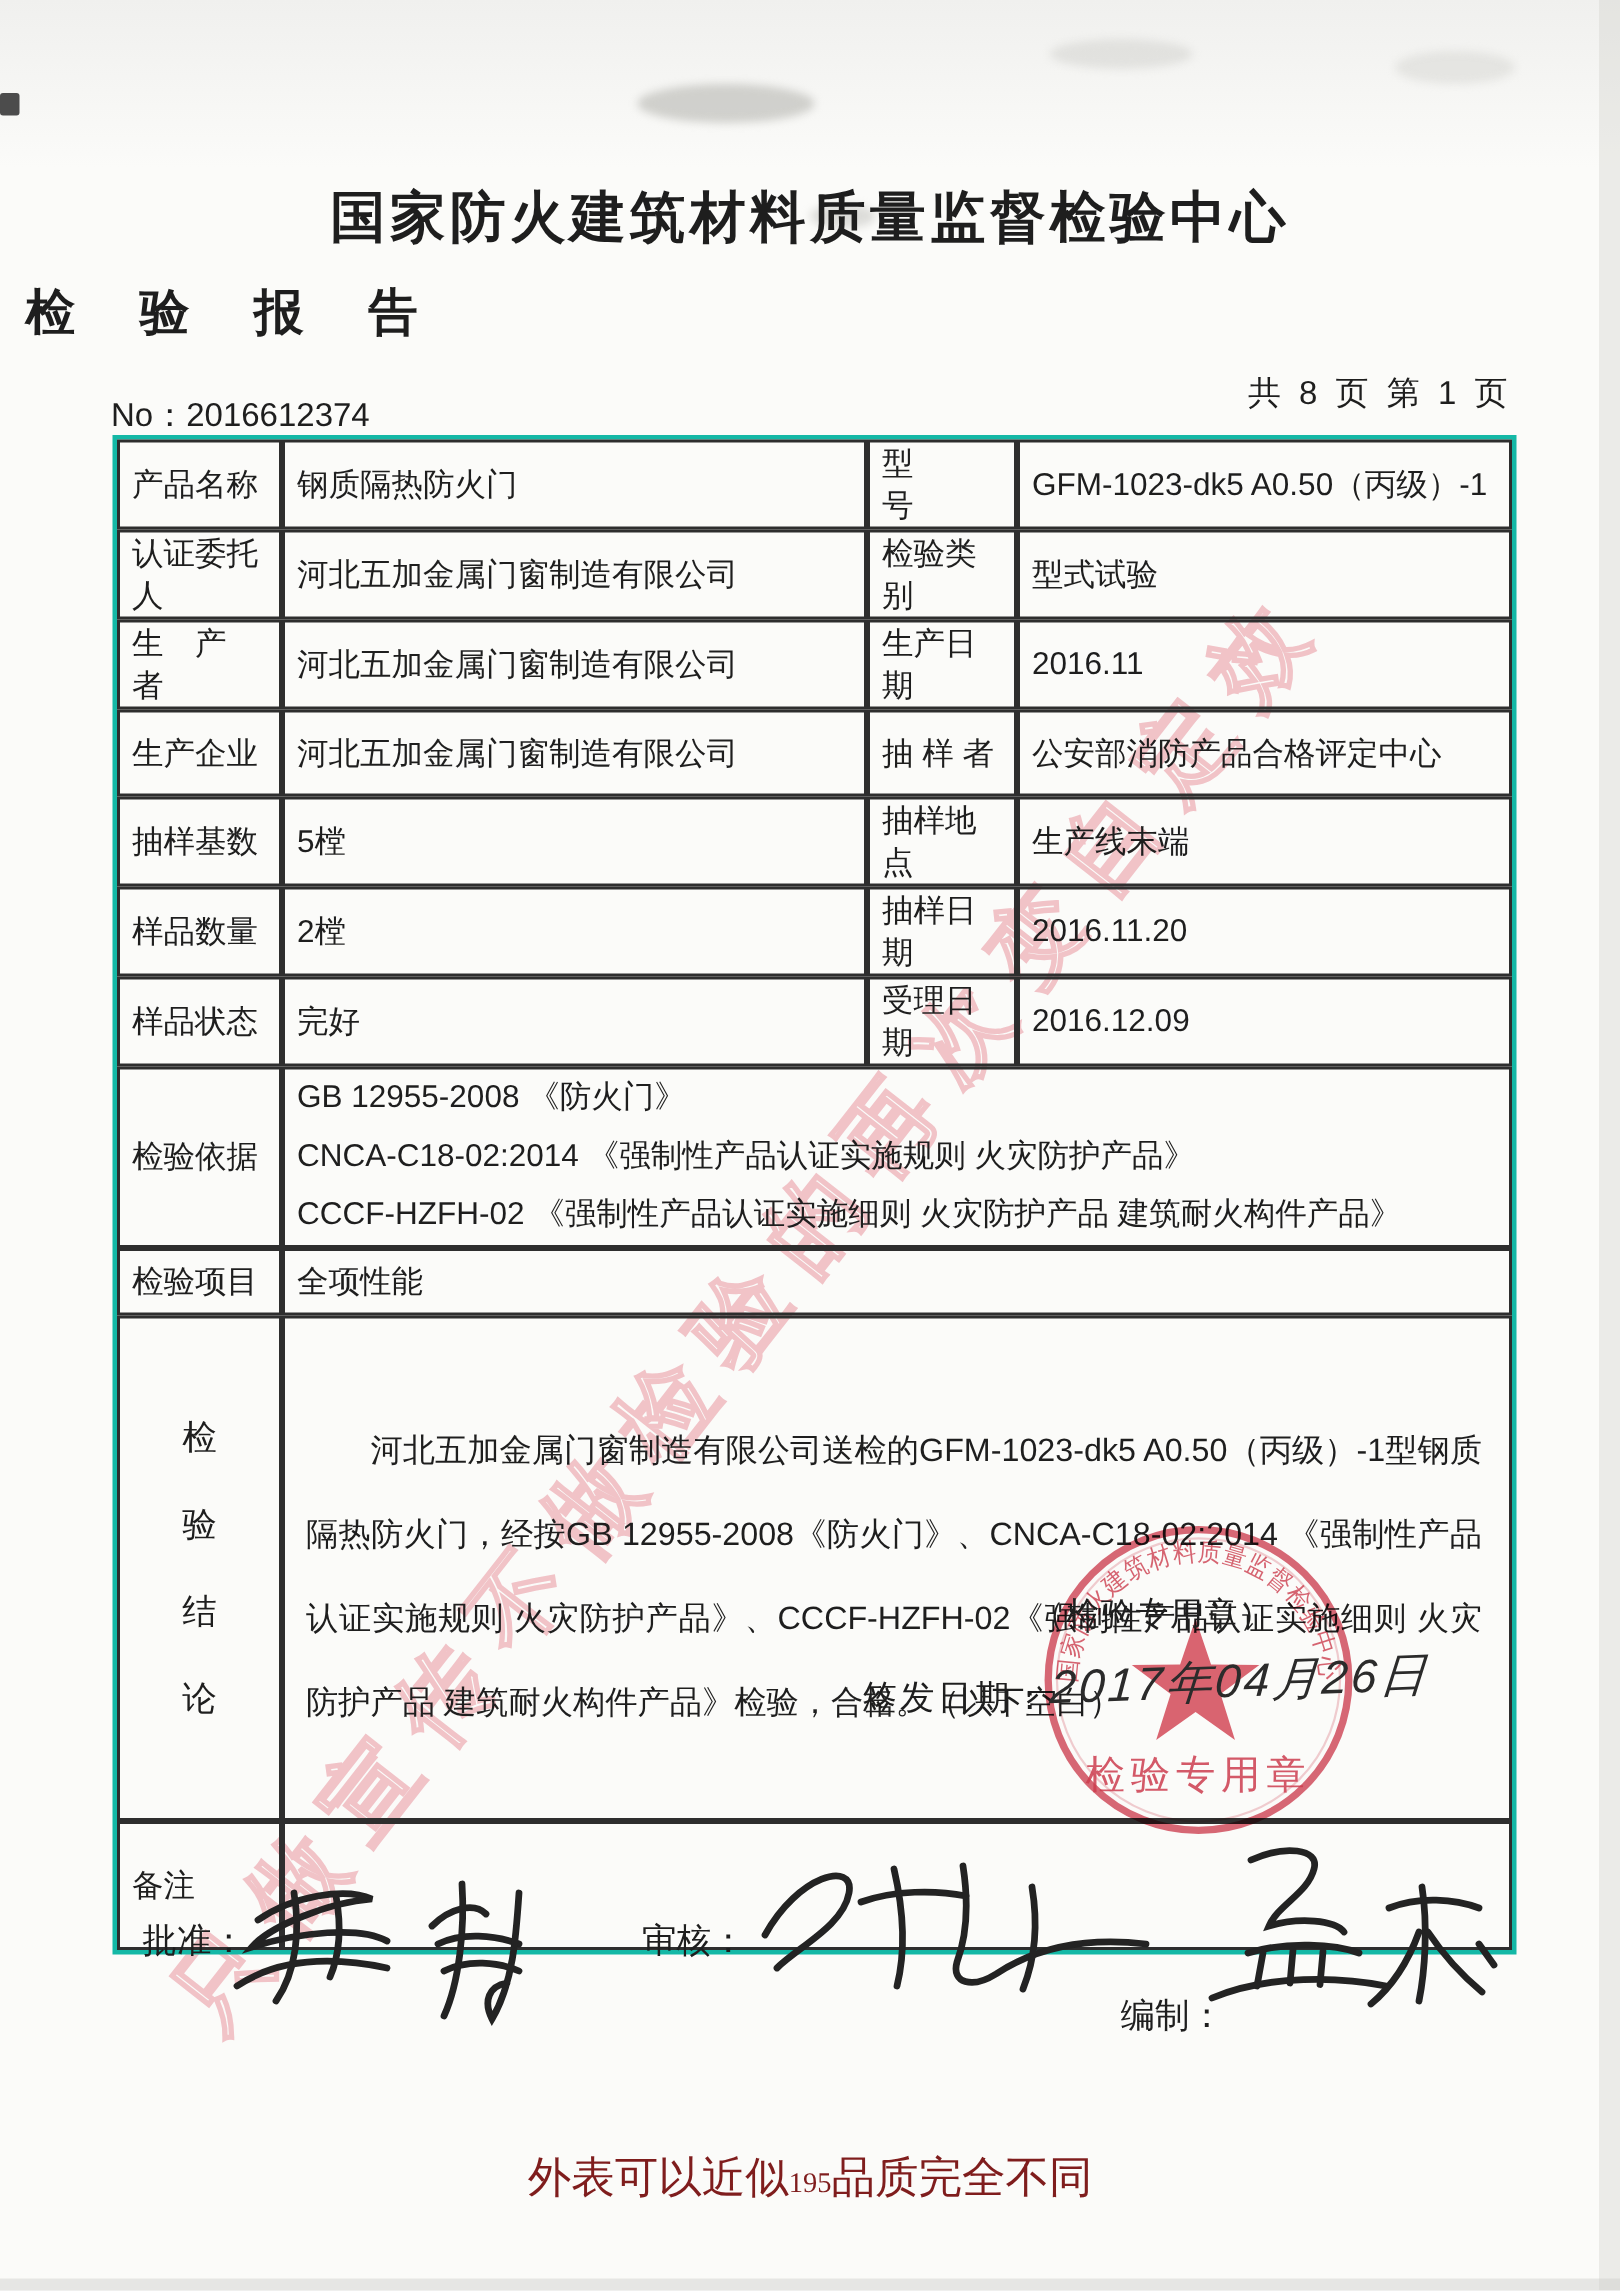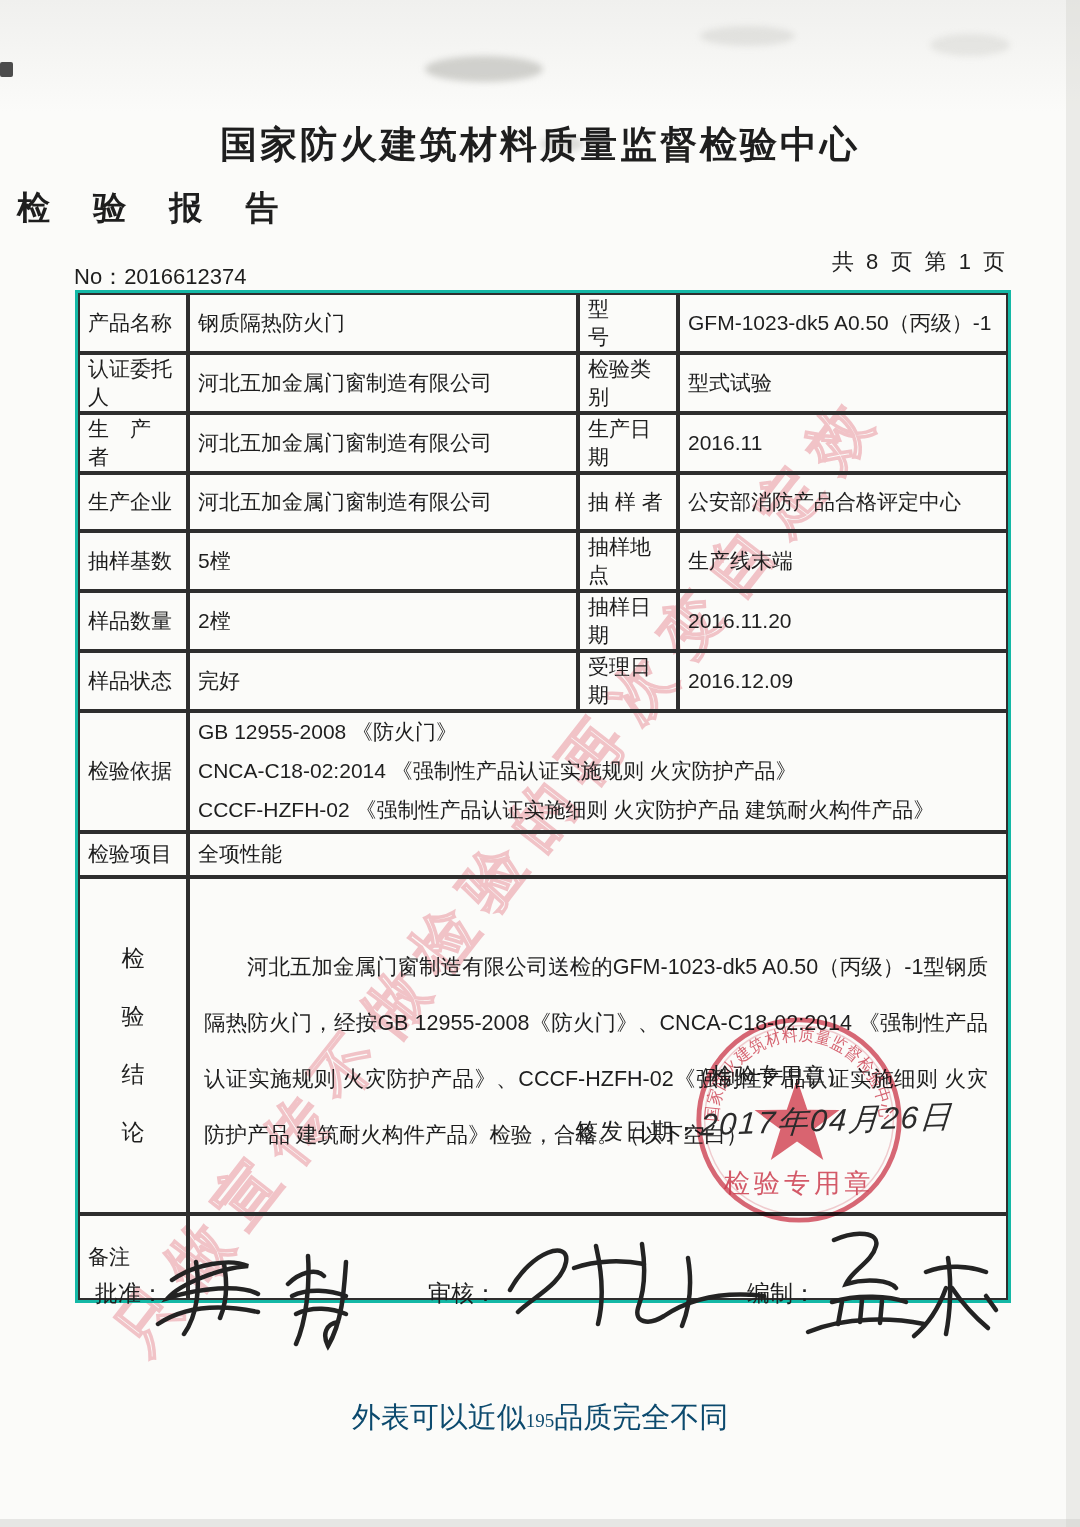--- a/index.html
+++ b/index.html
@@ -65,28 +65,28 @@
   .seal-note{position:absolute;left:688px;top:1061px;font-size:22px;letter-spacing:1px;z-index:5;}
   .issue-label{position:absolute;left:575px;top:1116px;font-size:23px;letter-spacing:2px;z-index:5;}
   .issue-date{position:absolute;left:700px;top:1100px;font-size:31px;z-index:6;
     color:#2b2b2b;font-style:italic;letter-spacing:2px;transform:rotate(-2deg) skewX(-6deg);}
   .stamp{position:absolute;left:692px;top:1013px;width:214px;height:214px;z-index:4;
     mix-blend-mode:multiply;opacity:.92;}
 
   .sig-label{position:absolute;font-size:23px;z-index:3;}
   .lbl-approve{left:95px;top:1278px;}
   .lbl-review{left:428px;top:1278px;}
-  .lbl-prepare{left:747px;top:1278px;}
+  .lbl-prepare{left:747px;top:1328px;}
   .sig{position:absolute;z-index:3;}
   .sig1{left:150px;top:1238px;}
   .sig2{left:492px;top:1232px;}
   .sig3{left:798px;top:1222px;}
 
-  .footer-caption{position:absolute;left:0;top:1398px;width:100%;text-align:center;
-    font-family:"Liberation Serif", serif;font-size:29px;color:#0c4a6e;z-index:2;}
+  .footer-caption{position:absolute;left:0;top:1432px;width:100%;text-align:center;
+    font-family:"Liberation Serif", serif;font-size:29px;color:#7f1d1d;z-index:2;}
   .footer-caption .num{font-size:19px;}
 </style>
 </head>
 <body>
 
 <div class="page">
 
   <div class="top-shade"></div>
   <div class="edge-shade-r"></div>
   <div class="edge-shade-b"></div>

